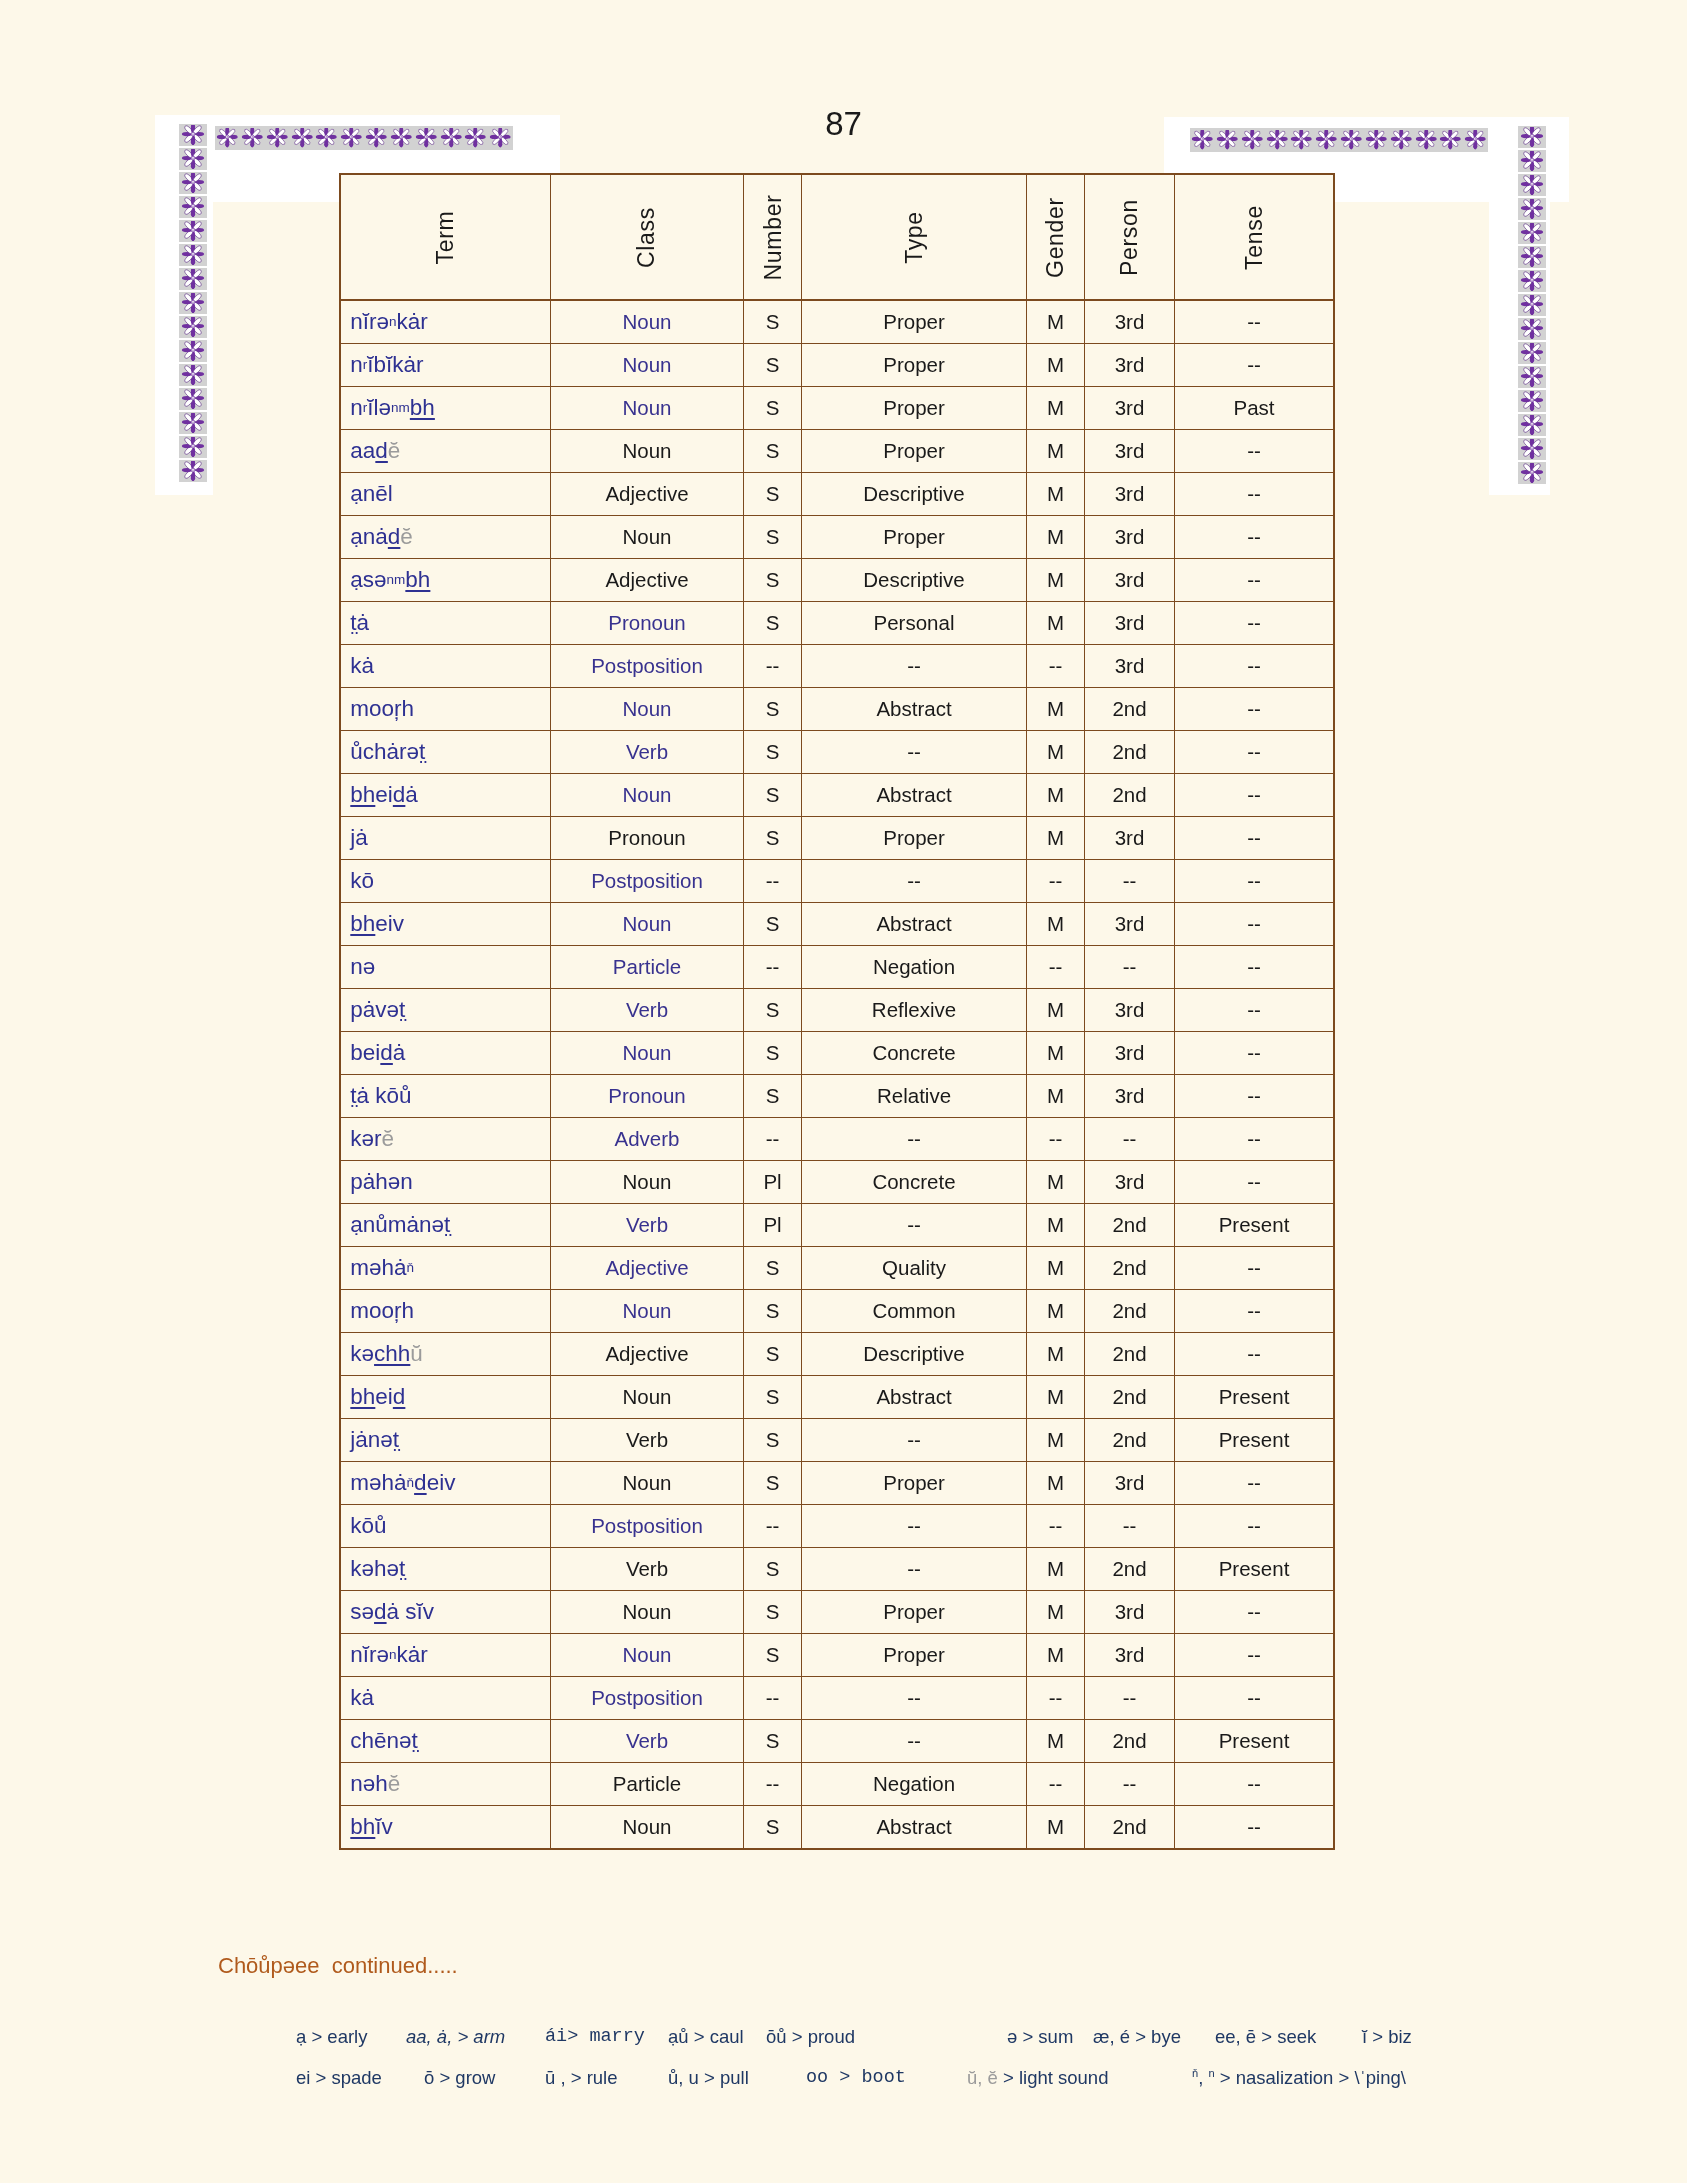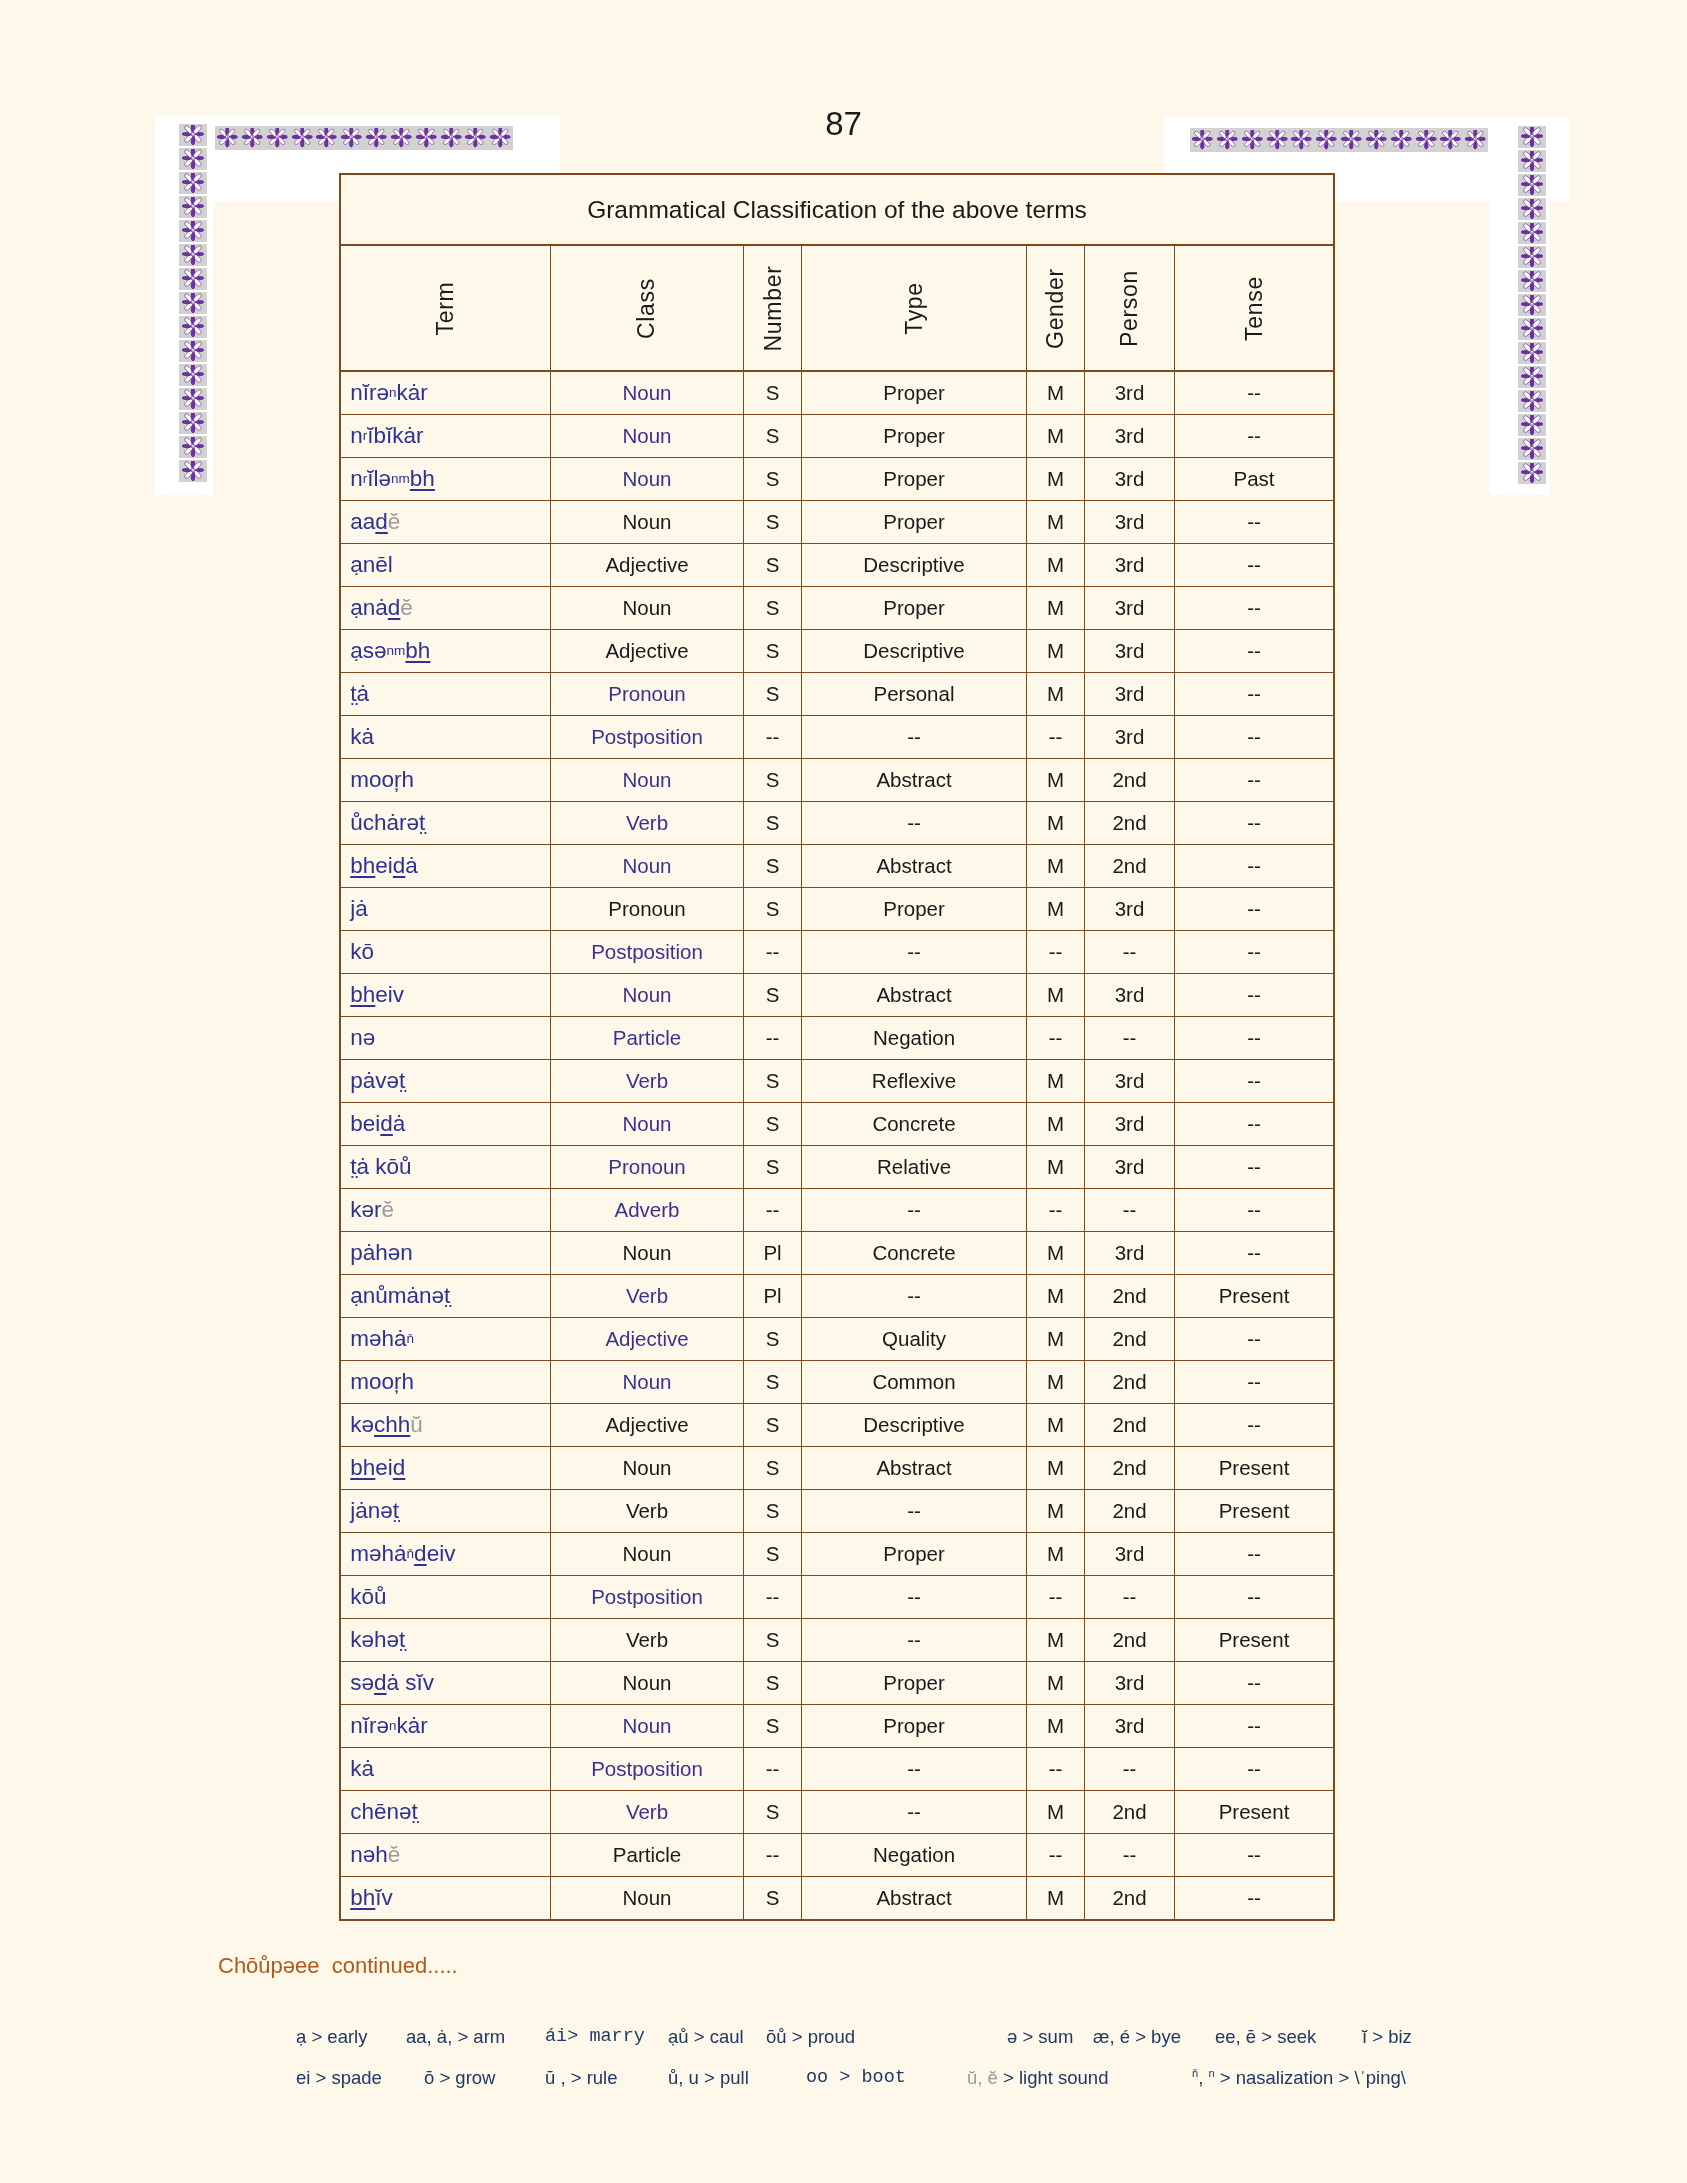--- a/index.html
+++ b/index.html
@@ -851,21 +851,20 @@
         <ellipse cx="30" cy="15" rx="8.5" ry="3.6" transform="rotate(270 20 15)" fill="#7030a0"></ellipse>
         <ellipse cx="30" cy="15" rx="8.5" ry="3.6" transform="rotate(315 20 15)" fill="#ffffff" stroke="#5b2a84" stroke-width="1"></ellipse>
         <path d="M20 24 L24 29 L20 34 L16 29 Z" fill="#7030a0"></path>
         <circle cx="20" cy="15" r="3.2" fill="#ffffff" stroke="#7030a0" stroke-width="1.2"></circle>
         <circle cx="20" cy="15" r="1.1" fill="#7030a0"></circle>
       </svg>
     </div>
   </div>
 
 <div class="gtable">
-  <div class="gtable-title">Grammatical Classification of the above terms</div>
   <div class="grid ghead">
     <div class="cell">
         <span class="rot">Term</span>
       </div>
     <div class="cell">
         <span class="rot">Class</span>
       </div>
     <div class="cell">
         <span class="rot">Number</span>
       </div>
@@ -1313,21 +1312,21 @@
         <div class="cell">M</div>
         <div class="cell">2nd</div>
         <div class="cell">--</div>
       </div>
     </div>
 </div>
 
 <div class="footer-heading">Chōůpəee  continued.....</div>
 <div class="key-row" id="key-row-1" style="top:2026px;">
     <span class="key-item" style="left: 296px;"><span>ạ &gt; early</span></span>
-    <span class="key-item" style="left: 406px;"><span>aa, ȧ, &gt; arm</span></span>
+    <span class="key-item" style="left: 406px; font-style: italic;"><span>aa, ȧ, &gt; arm</span></span>
     <span class="key-item" style="left: 545px; font-family: Liberation Mono, monospace;"><span>ái&gt; marry</span></span>
     <span class="key-item" style="left: 668px;"><span>ạů &gt; caul</span></span>
     <span class="key-item" style="left: 766px;"><span>ōů &gt; proud</span></span>
     <span class="key-item" style="left: 967px; margin-left: 40px;"><span>ə &gt; sum</span></span>
     <span class="key-item" style="left: 1093px;"><span>æ, é &gt; bye</span></span>
     <span class="key-item" style="left: 1215px;"><span>ee, ē &gt; seek</span></span>
     <span class="key-item" style="left: 1362px;"><span>ĭ &gt; biz</span></span>
   </div>
 <div class="key-row" id="key-row-2" style="top:2067px;">
     <span class="key-item" style="left: 296px;"><span>ei &gt; spade</span></span>

